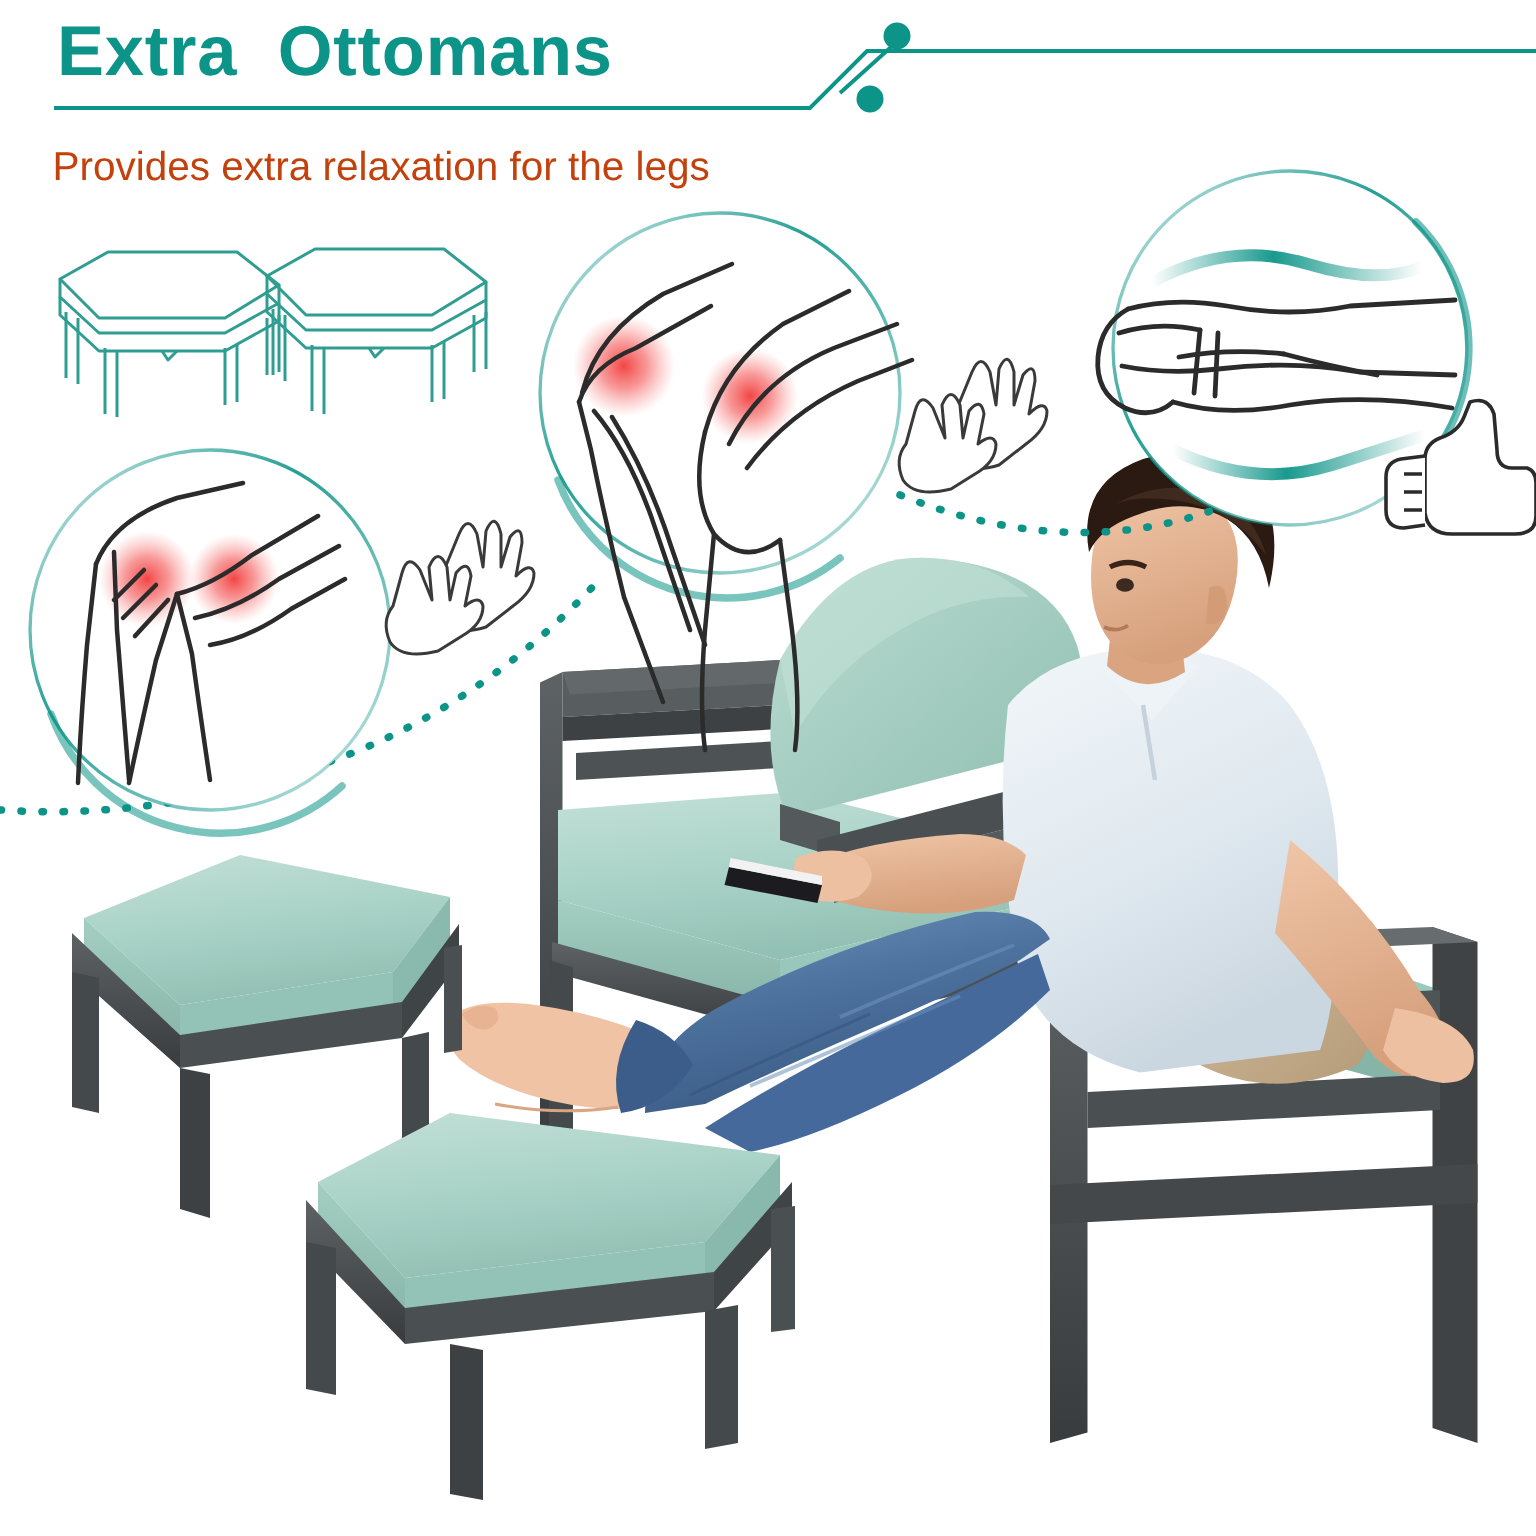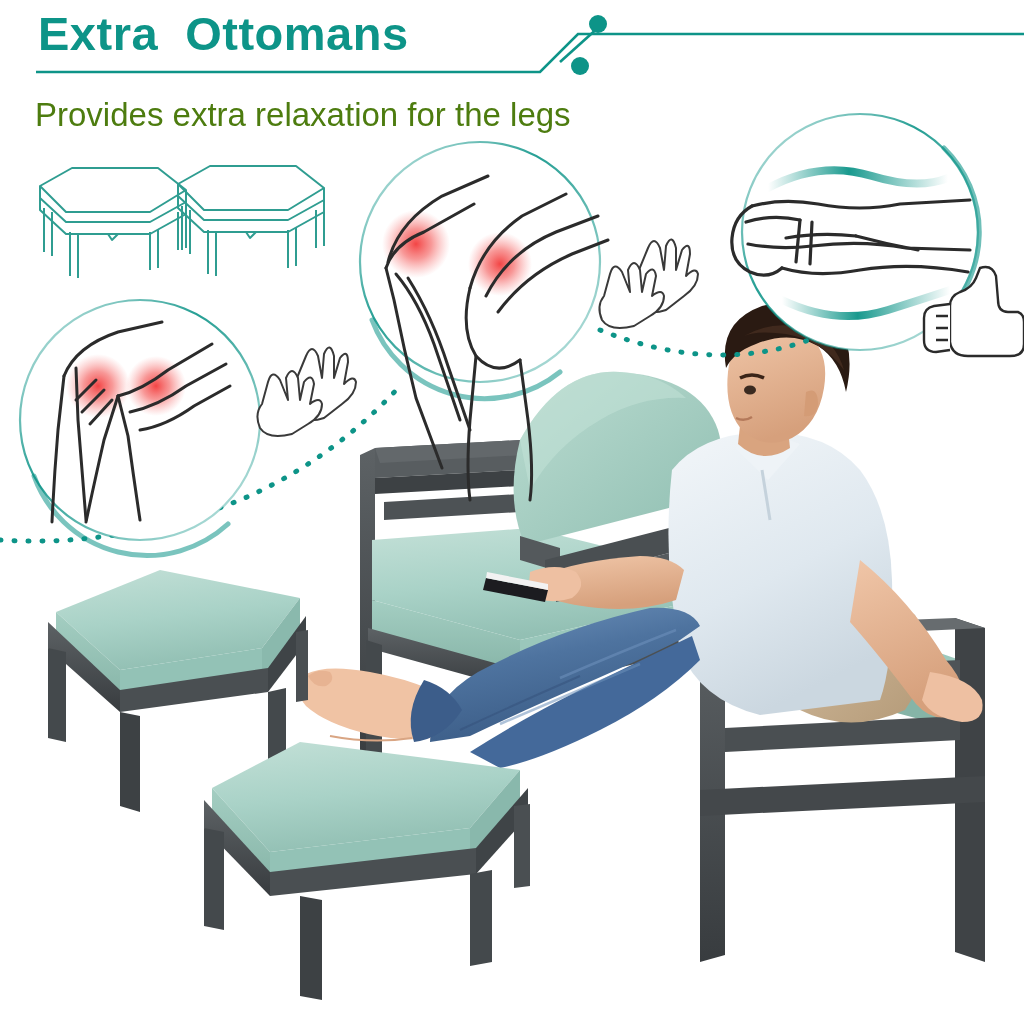--- a/index.html
+++ b/index.html
@@ -14,21 +14,21 @@
 
   
   .title {
     position:absolute; left:38px; top:6px;
     font-size:47px; font-weight:bold;
     color:#0d9488; letter-spacing:0.5px;
     white-space:pre;
   }
   .subtitle {
     position:absolute; left:35px; top:96px;
-    font-size:33px; font-weight:400; color:#4d7c0f;
+    font-size:27px; font-weight:400; color:#c2410c;
     white-space:pre;
   }
 
   
   .layer { position:absolute; left:0; top:0; width:1024px; height:1024px; }
 
   
   .photo { position:absolute; left:0; top:0; width:1024px; height:1024px; }
 </style>
 </head>

